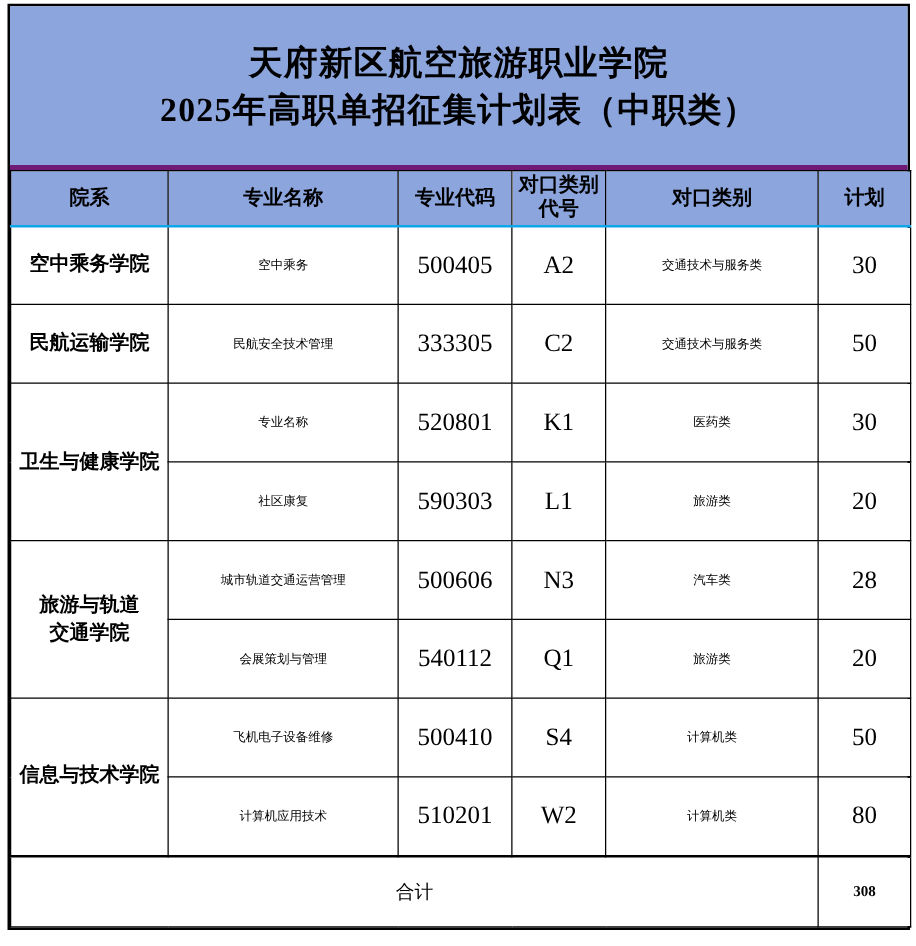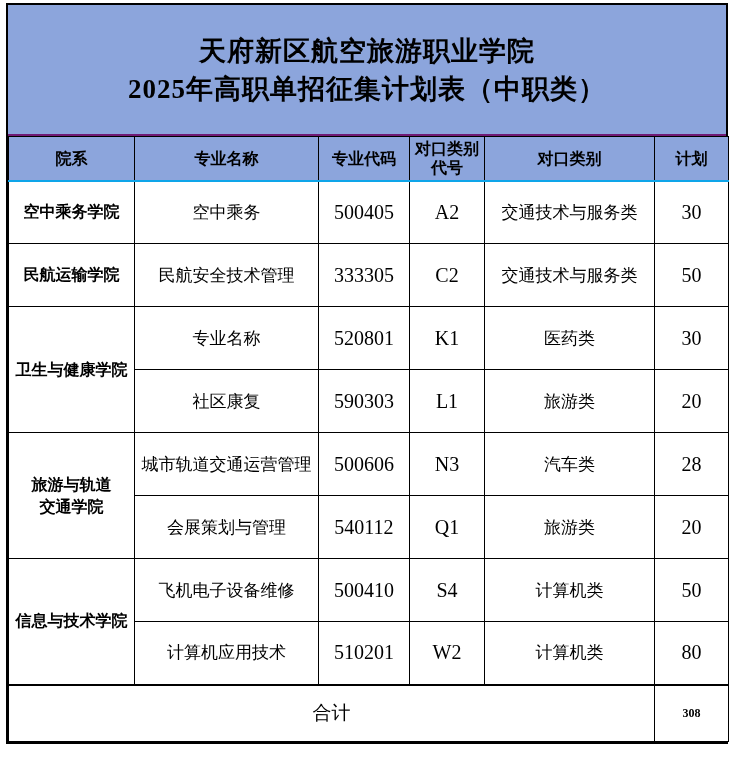--- a/index.html
+++ b/index.html
@@ -20,21 +20,21 @@
     box-sizing: border-box;
     width: 722px;
     margin: 3px 5px 0 6px;
     border: 2px solid #000000;
     background: #ffffff;
   }
   .title-block {
     box-sizing: border-box;
     height: 131px;
     background: #8CA5DC;
-    border-bottom: 2px solid #701a75;
+    border-bottom: 4px solid #701a75;
     display: flex;
     flex-direction: column;
     justify-content: center;
     align-items: center;
     text-align: center;
   }
   .title-line {
     font-size: 27px;
     font-weight: bold;
     line-height: 38px;
@@ -57,28 +57,28 @@
   }
   thead th {
     background: #8CA5DC;
     height: 44px;
     font-size: 16px;
     font-weight: bold;
     white-space: pre-line;
     line-height: 19px;
   }
   thead tr { border-bottom: 2px solid #0ea5e9; }
-  tbody td { height: 63px; font-size: 17px; background: #ffffff; }
+  tbody td { height: 63px; font-size: 10px; background: #ffffff; }
   tbody td.dept-cell {
     font-weight: bold;
     font-size: 16px;
     white-space: pre-line;
     line-height: 22px;
   }
-  tfoot td { height: 57px; font-size: 19px; background: #ffffff; }
+  tfoot td { height: 57px; font-size: 15px; background: #ffffff; }
   tfoot { border-top: 2px solid #000000; }
   tfoot td.total-cell { font-weight: bold; font-size: 12px; }
   .num { font-size: 20px; }
 </style>
 </head>
 <body>
 
 <div class="canvas">
   <div class="sheet">
 

